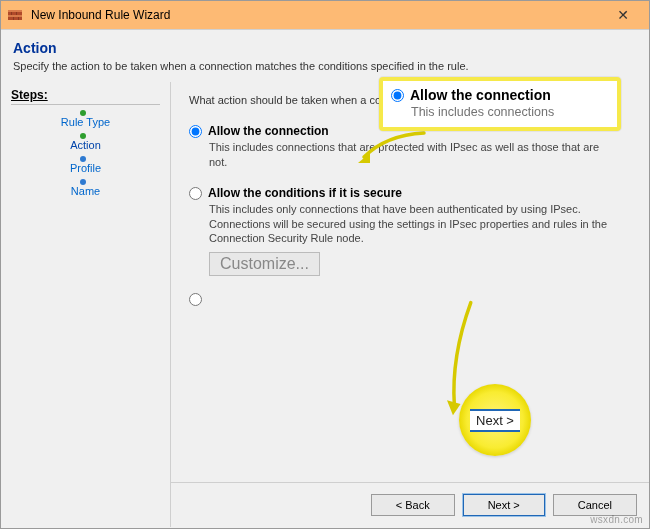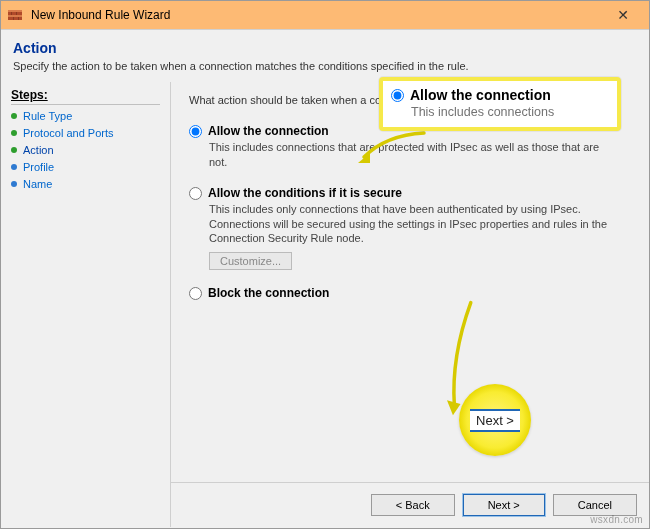--- a/index.html
+++ b/index.html
@@ -82,20 +82,21 @@
     padding-bottom: 2px;
     text-decoration: underline;
   }
   .step {
     display: flex;
     align-items: center;
     margin: 5px 0;
     font-size: 11px;
     color: #0066cc;
     cursor: default;
+    flex-direction: column;
   }
   .step .dot {
     width: 6px; height: 6px;
     border-radius: 50%;
     margin-right: 6px;
   }
   .dot-green { background: #2e9e2e; }
   .dot-blue { background: #2e7ad1; }
   .step.current { color: #0044aa; }
   .main {
@@ -126,21 +127,21 @@
   }
   .option .desc {
     font-size: 11px;
     color: #444;
     margin: 2px 0 0 20px;
     line-height: 1.35;
     max-width: 400px;
   }
   .customize {
     margin: 6px 0 0 20px;
-    font-size: 11px;
+    font-size: 16px;
     color: #888;
     border: 1px solid #bbb;
     background: #e8e8e8;
     padding: 2px 10px;
     display: inline-block;
   }
   .footer {
     position: absolute;
     bottom: 0; left: 0; right: 0;
     height: 44px;
@@ -265,24 +266,20 @@
   </div>
 
   <div class="body">
     <div class="sidebar">
       <div class="steps-title">Steps:</div>
 
       <div class="step">
         <span class="dot dot-green"></span>
         <span>Rule Type</span>
       </div>
-      <div class="step">
-        <span class="dot dot-green"></span>
-        <span>Protocol and Ports</span>
-      </div>
       <div class="step current">
         <span class="dot dot-green"></span>
         <span>Action</span>
       </div>
       <div class="step">
         <span class="dot dot-blue"></span>
         <span>Profile</span>
       </div>
       <div class="step">
         <span class="dot dot-blue"></span>
@@ -306,21 +303,20 @@
           <input type="radio" name="act" style="">
           <span class="label">Allow the conditions if it is secure</span>
         </label>
         <div class="desc">This includes only connections that have been authenticated by using IPsec. Connections will be secured using the settings in IPsec properties and rules in the Connection Security Rule node.</div>
         <div class="customize">Customize...</div>
       </div>
 
       <div class="option">
         <label class="row">
           <input type="radio" name="act" style="">
-          <span class="label">Block the connection</span>
         </label>
       </div>
 
       <div class="footer">
         <button class="btn">&lt; Back</button>
         <button class="btn primary">Next &gt;</button>
         <button class="btn">Cancel</button>
       </div>
     </div>
   </div>

